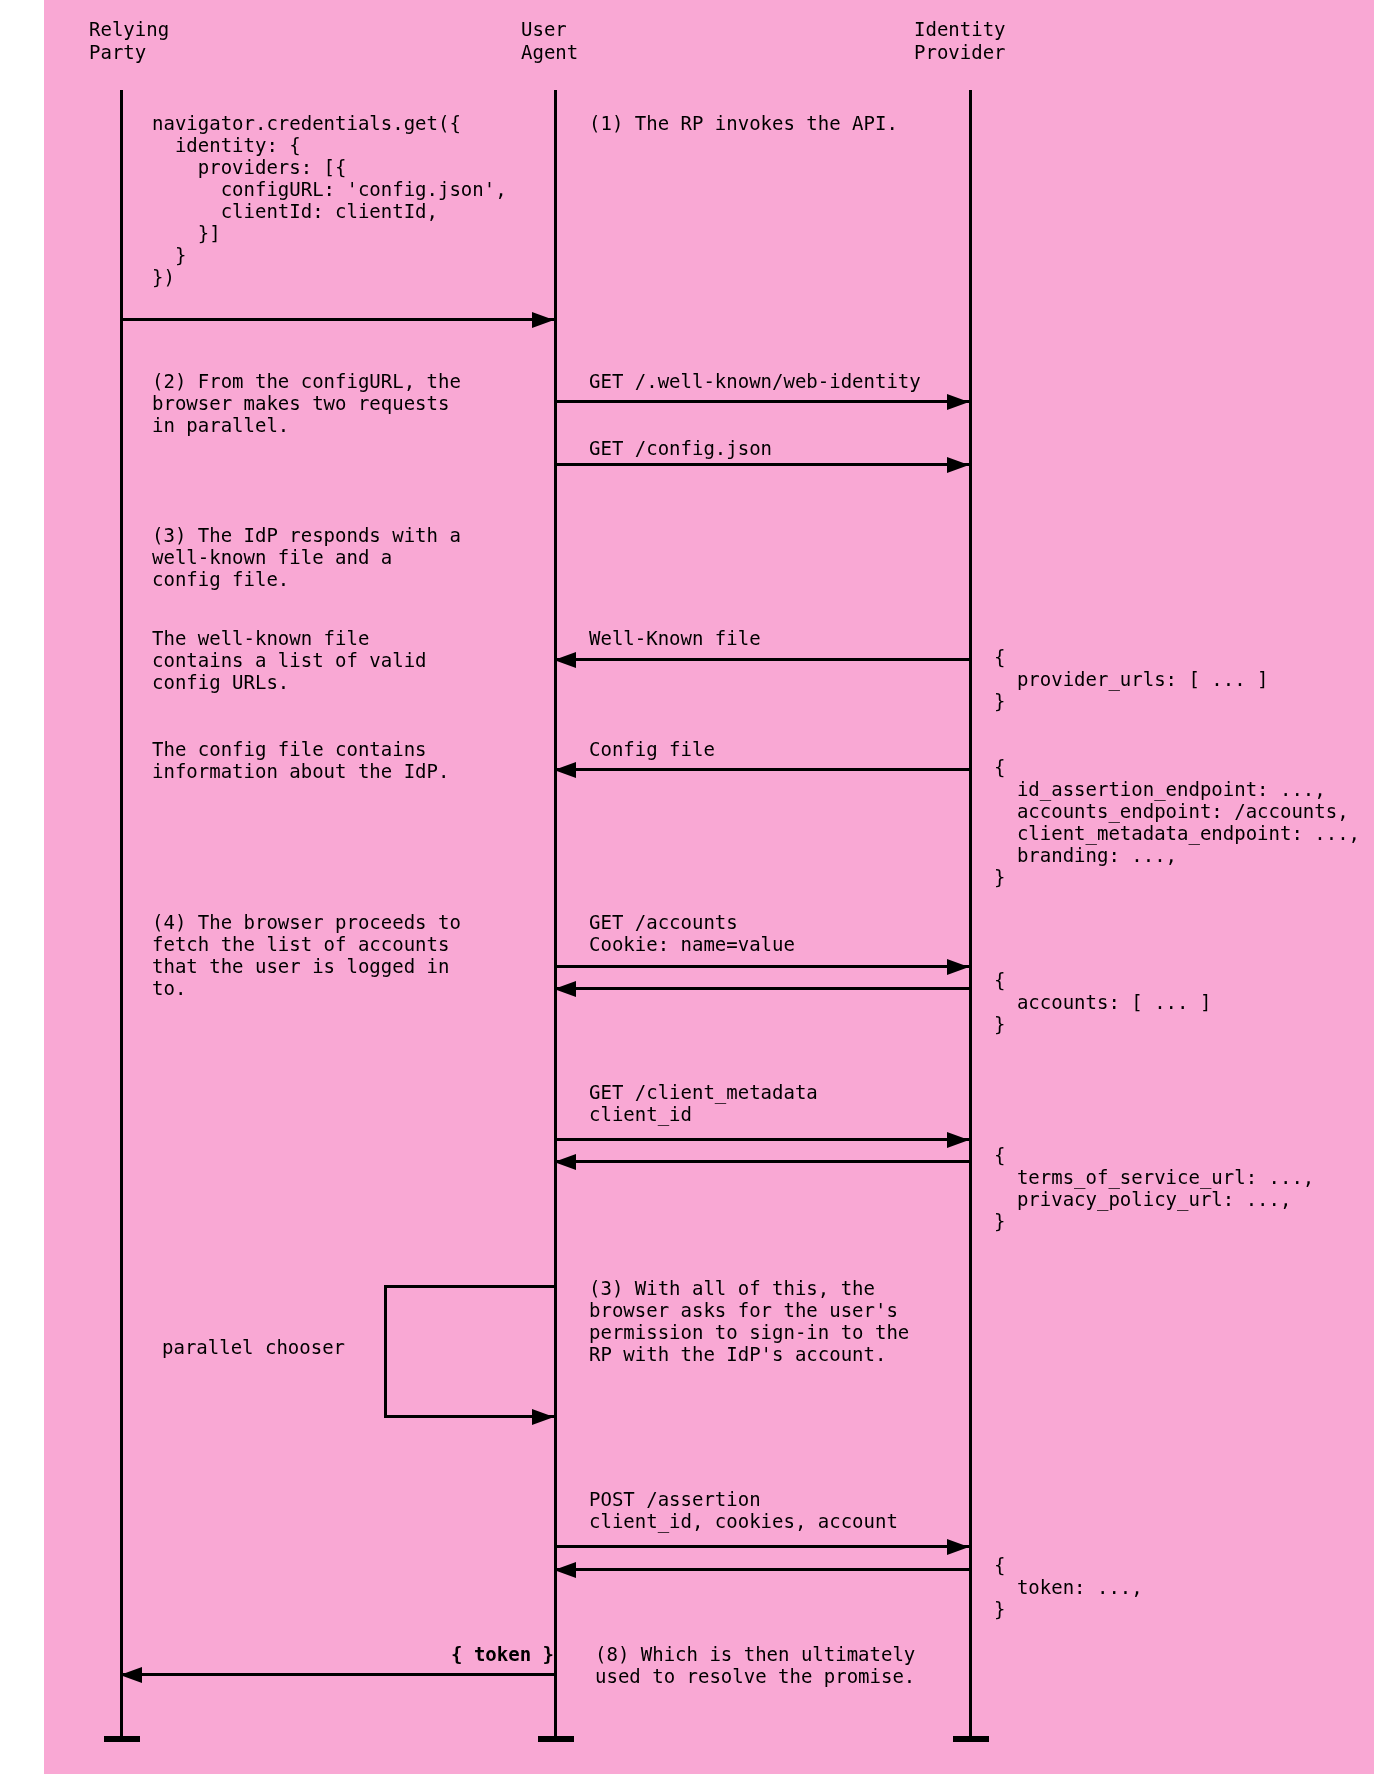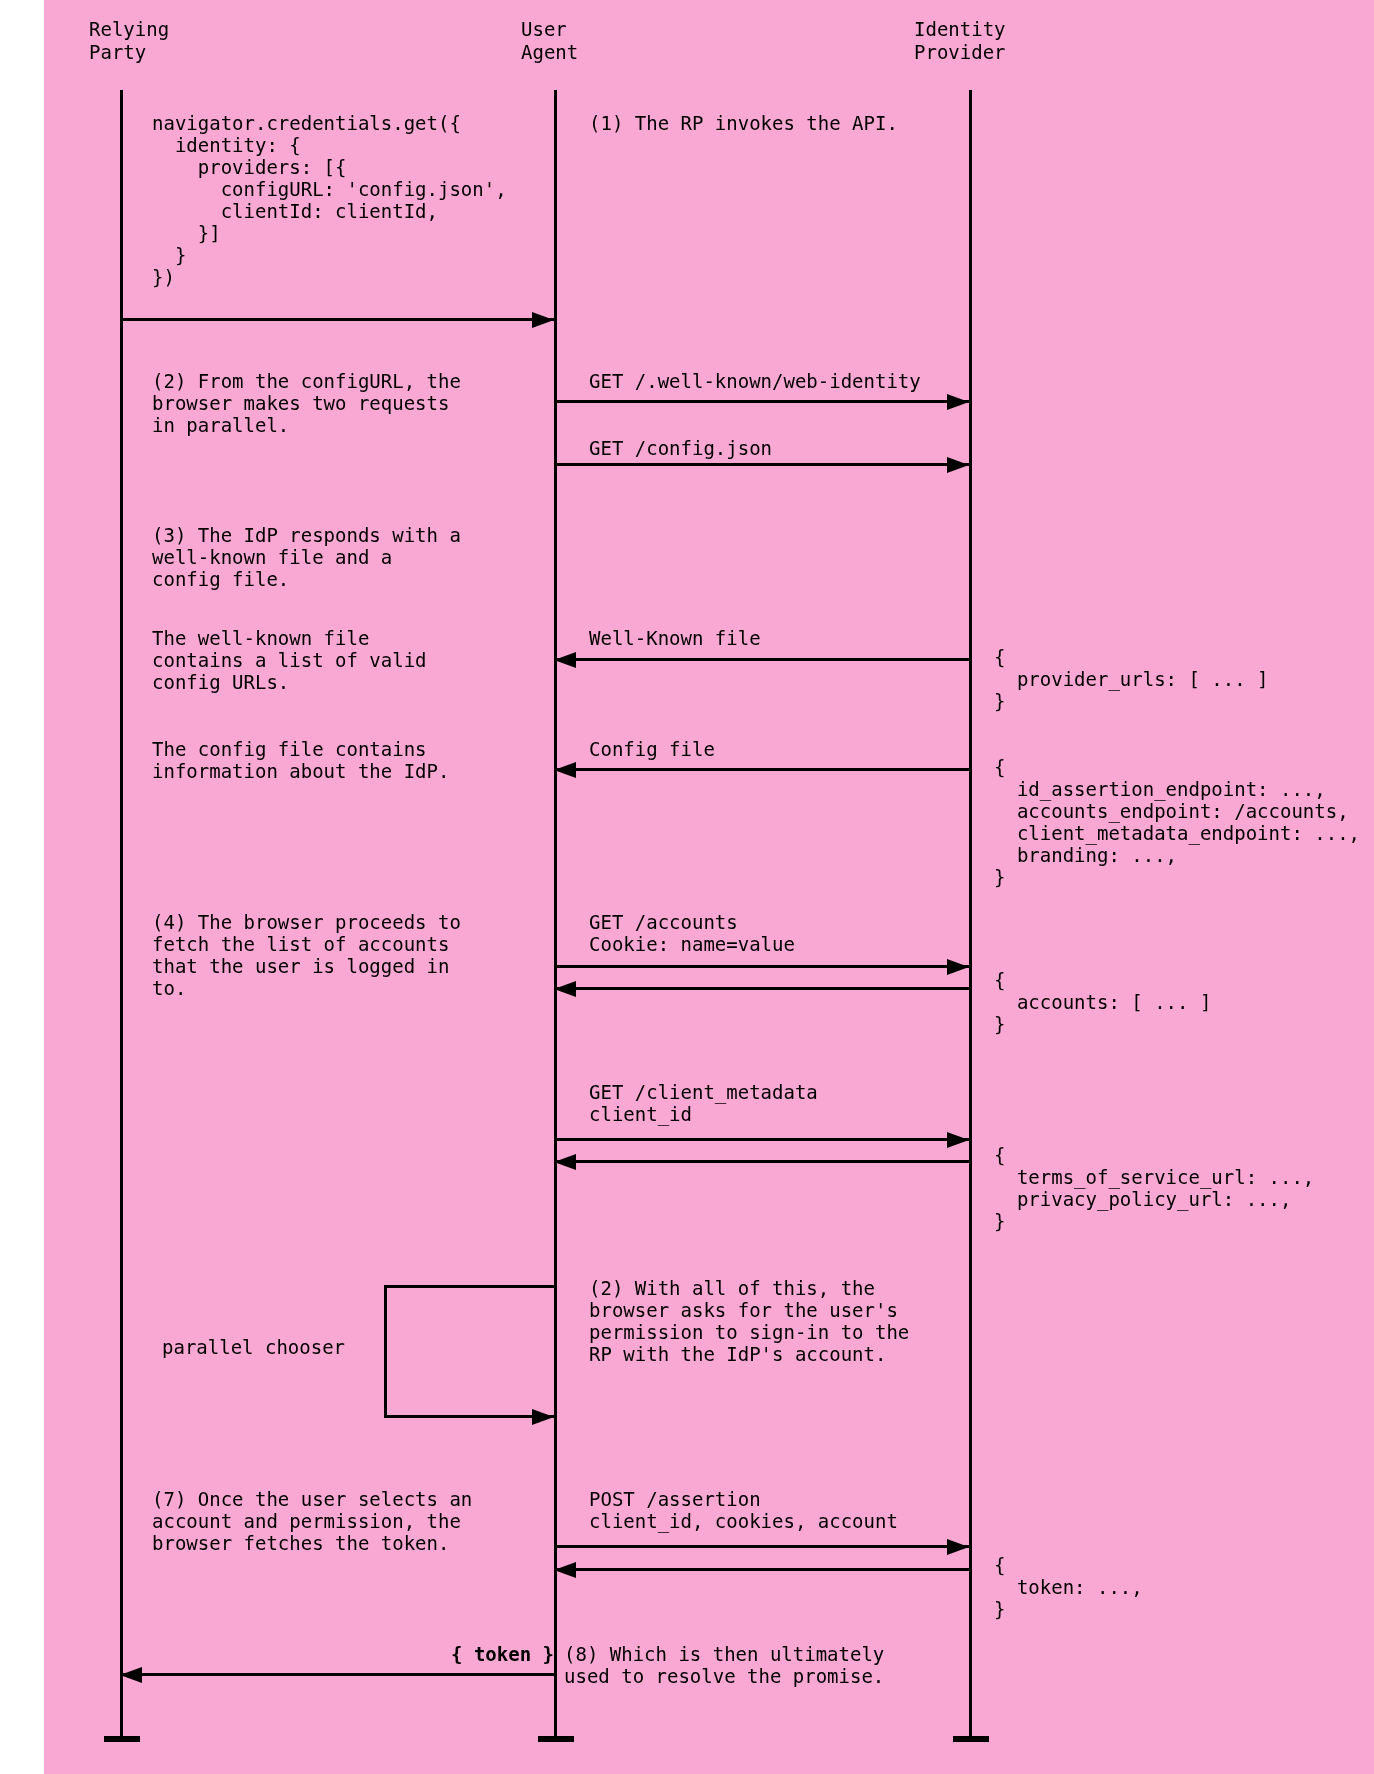--- a/index.html
+++ b/index.html
@@ -166,40 +166,37 @@
 }</div>
 
   <div>
     <div class="arrow" style="left:340px; top:1285px; width:170px;"></div>
     <div class="vline" style="left:340px; top:1285px; height:133px;"></div>
     <div class="arrow" style="left:340px; top:1415px; width:170px;">
       <span class="ah ah-r"></span>
     </div>
   </div>
   <div class="txt" style="left:118px; top:1336px;">parallel chooser</div>
-  <div class="txt" style="left:545px; top:1277px;">(2) With all of this, the
+  <div class="txt" style="left:545px; top:1277px;">(3) With all of this, the
 browser asks for the user's
 permission to sign-in to the
 RP with the IdP's account.</div>
 
-  <div class="txt" style="left:108px; top:1488px;">(7) Once the user selects an
-account and permission, the
-browser fetches the token.</div>
   <div class="txt" style="left:545px; top:1488px;">POST /assertion
 client_id, cookies, account</div>
   <div class="arrow" style="left:510px; top:1545px; width:415px;">
     <span class="ah ah-r"></span>
   </div>
   <div class="arrow" style="left:510px; top:1568px; width:415px;">
     <span class="ah ah-l"></span>
   </div>
   <div class="txt" style="left:950px; top:1554px;">{
   token: ...,
 }</div>
 
   <div class="txt center-between" style="left:76px; top:1643px; width:434px;">{ token }</div>
   <div class="arrow" style="left:76px; top:1673px; width:434px;">
     <span class="ah ah-l"></span>
   </div>
-  <div class="txt" style="left:520px; top:1643px;text-align:center;">(8) Which is then ultimately
+  <div class="txt" style="left:551px; top:1643px;text-align:center;">(8) Which is then ultimately
 used to resolve the promise.</div>
 
 </div>
 
 </body></html>

